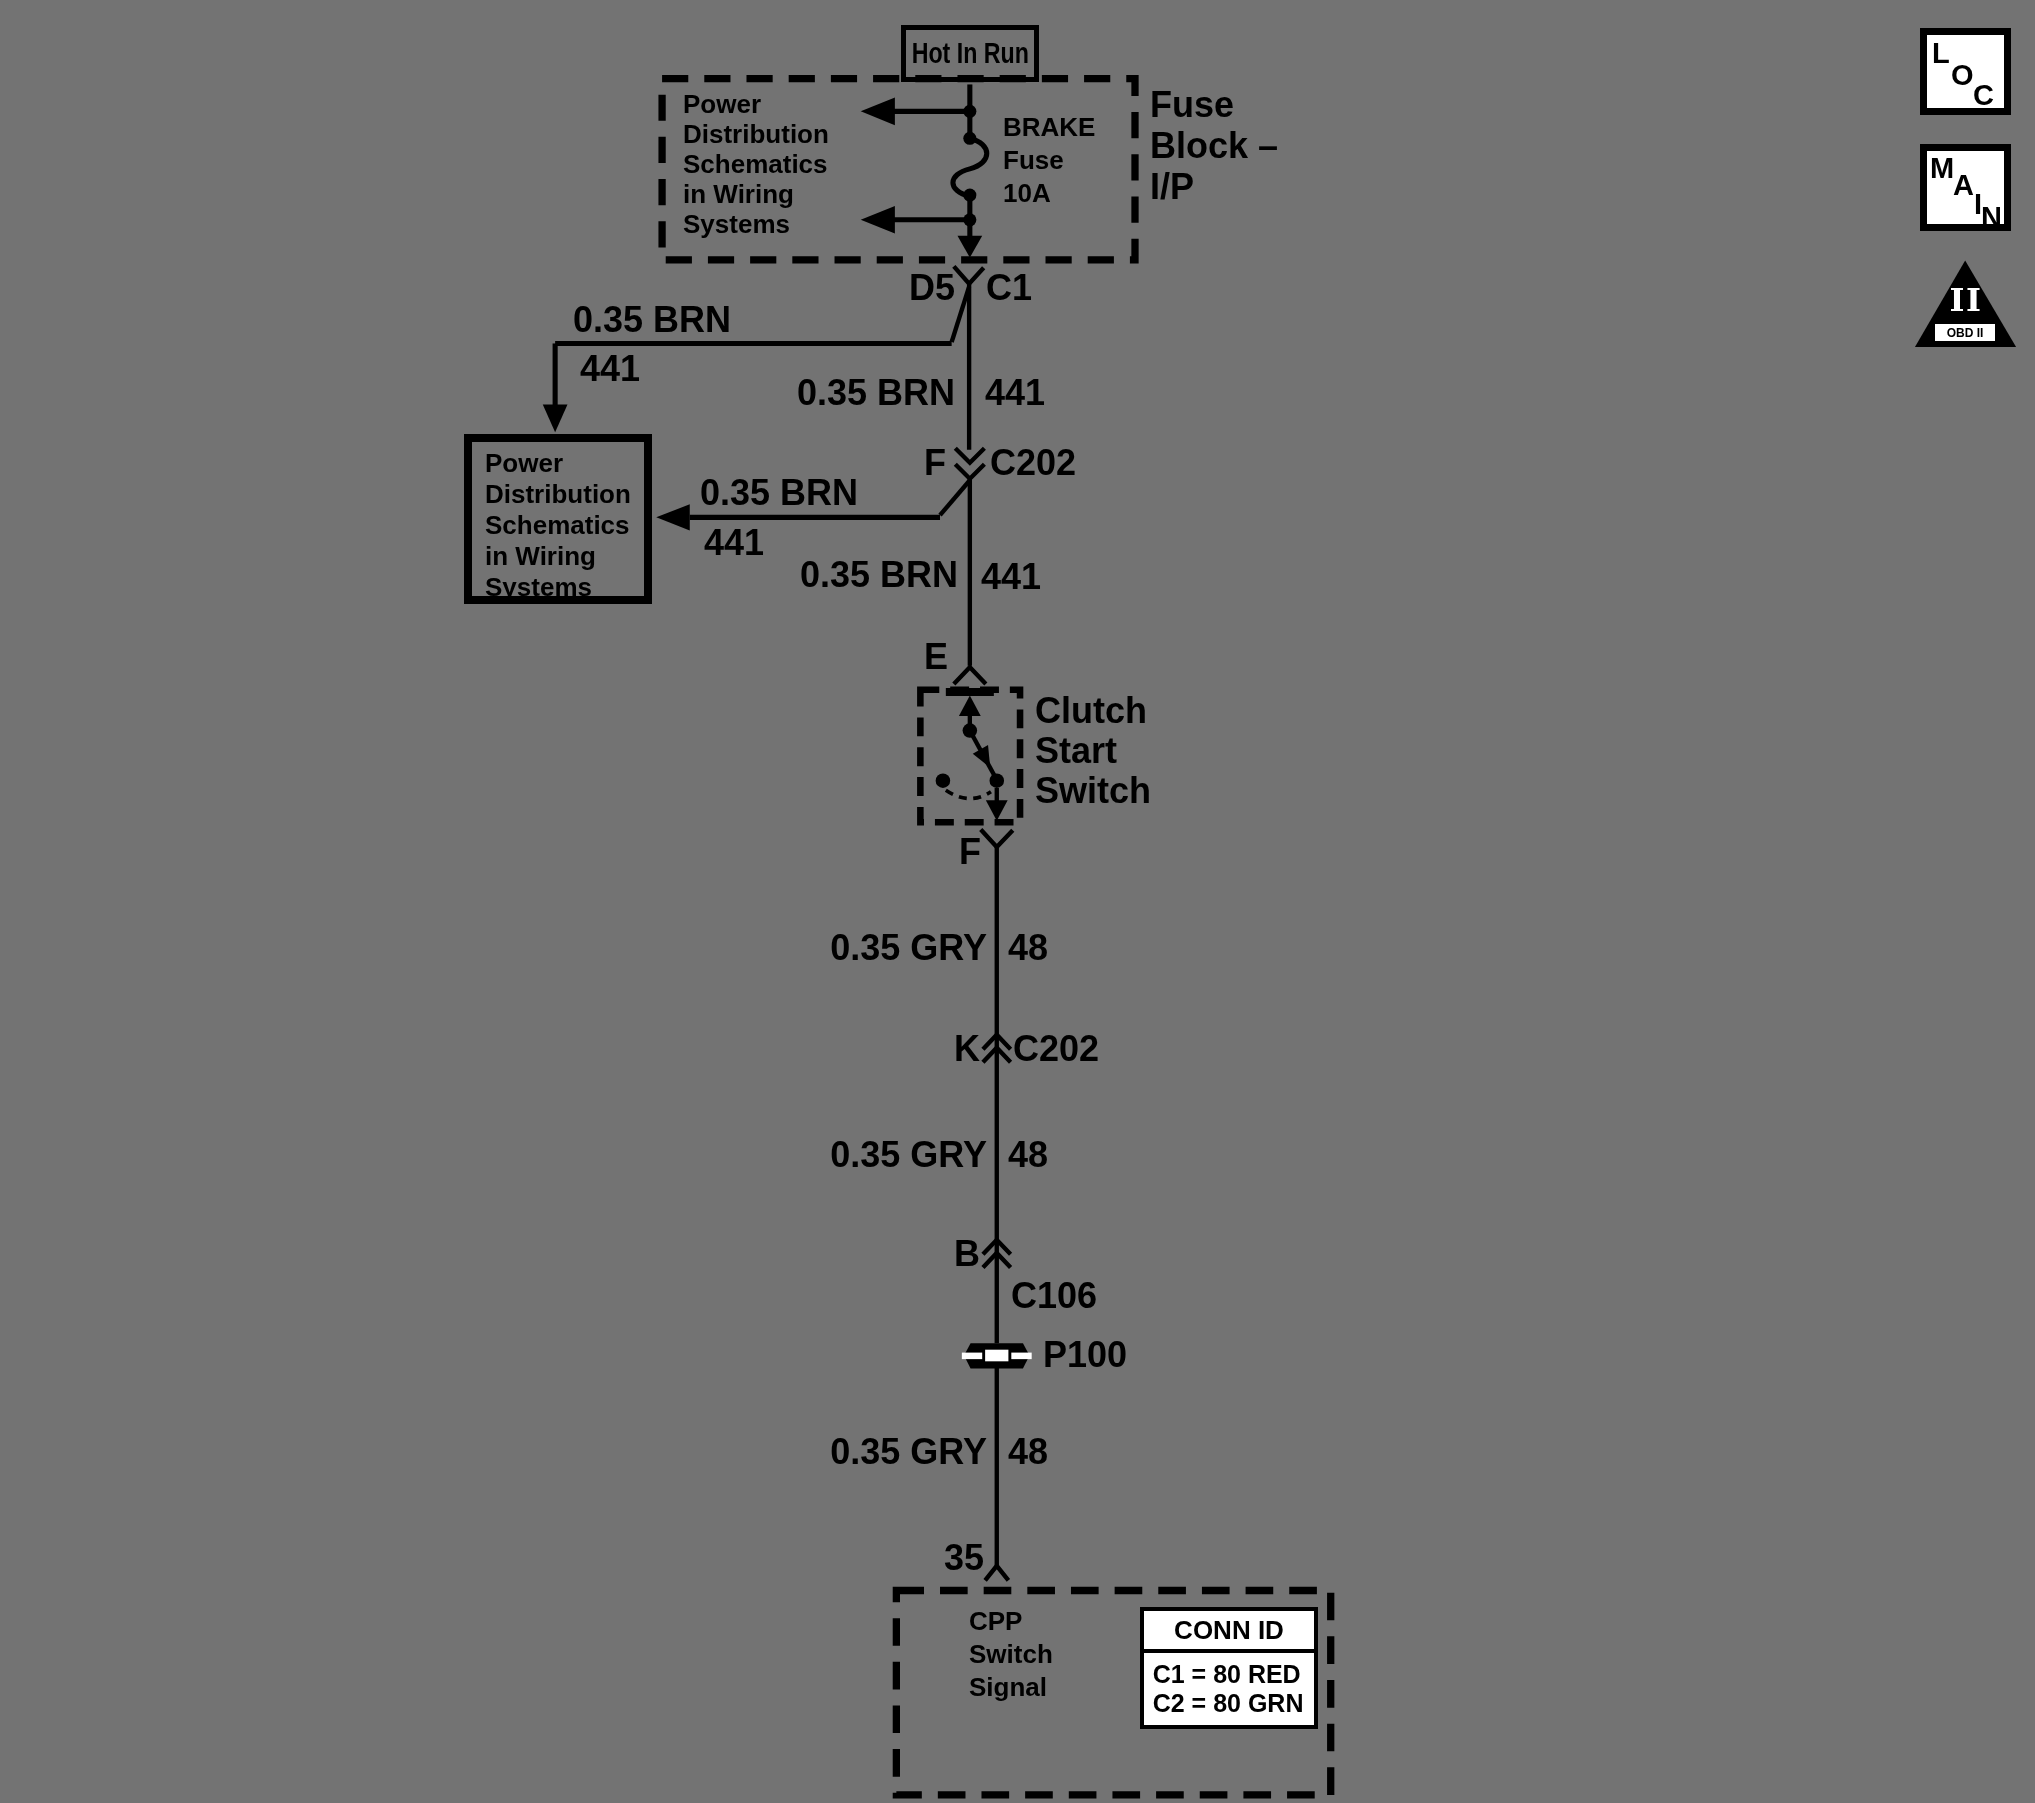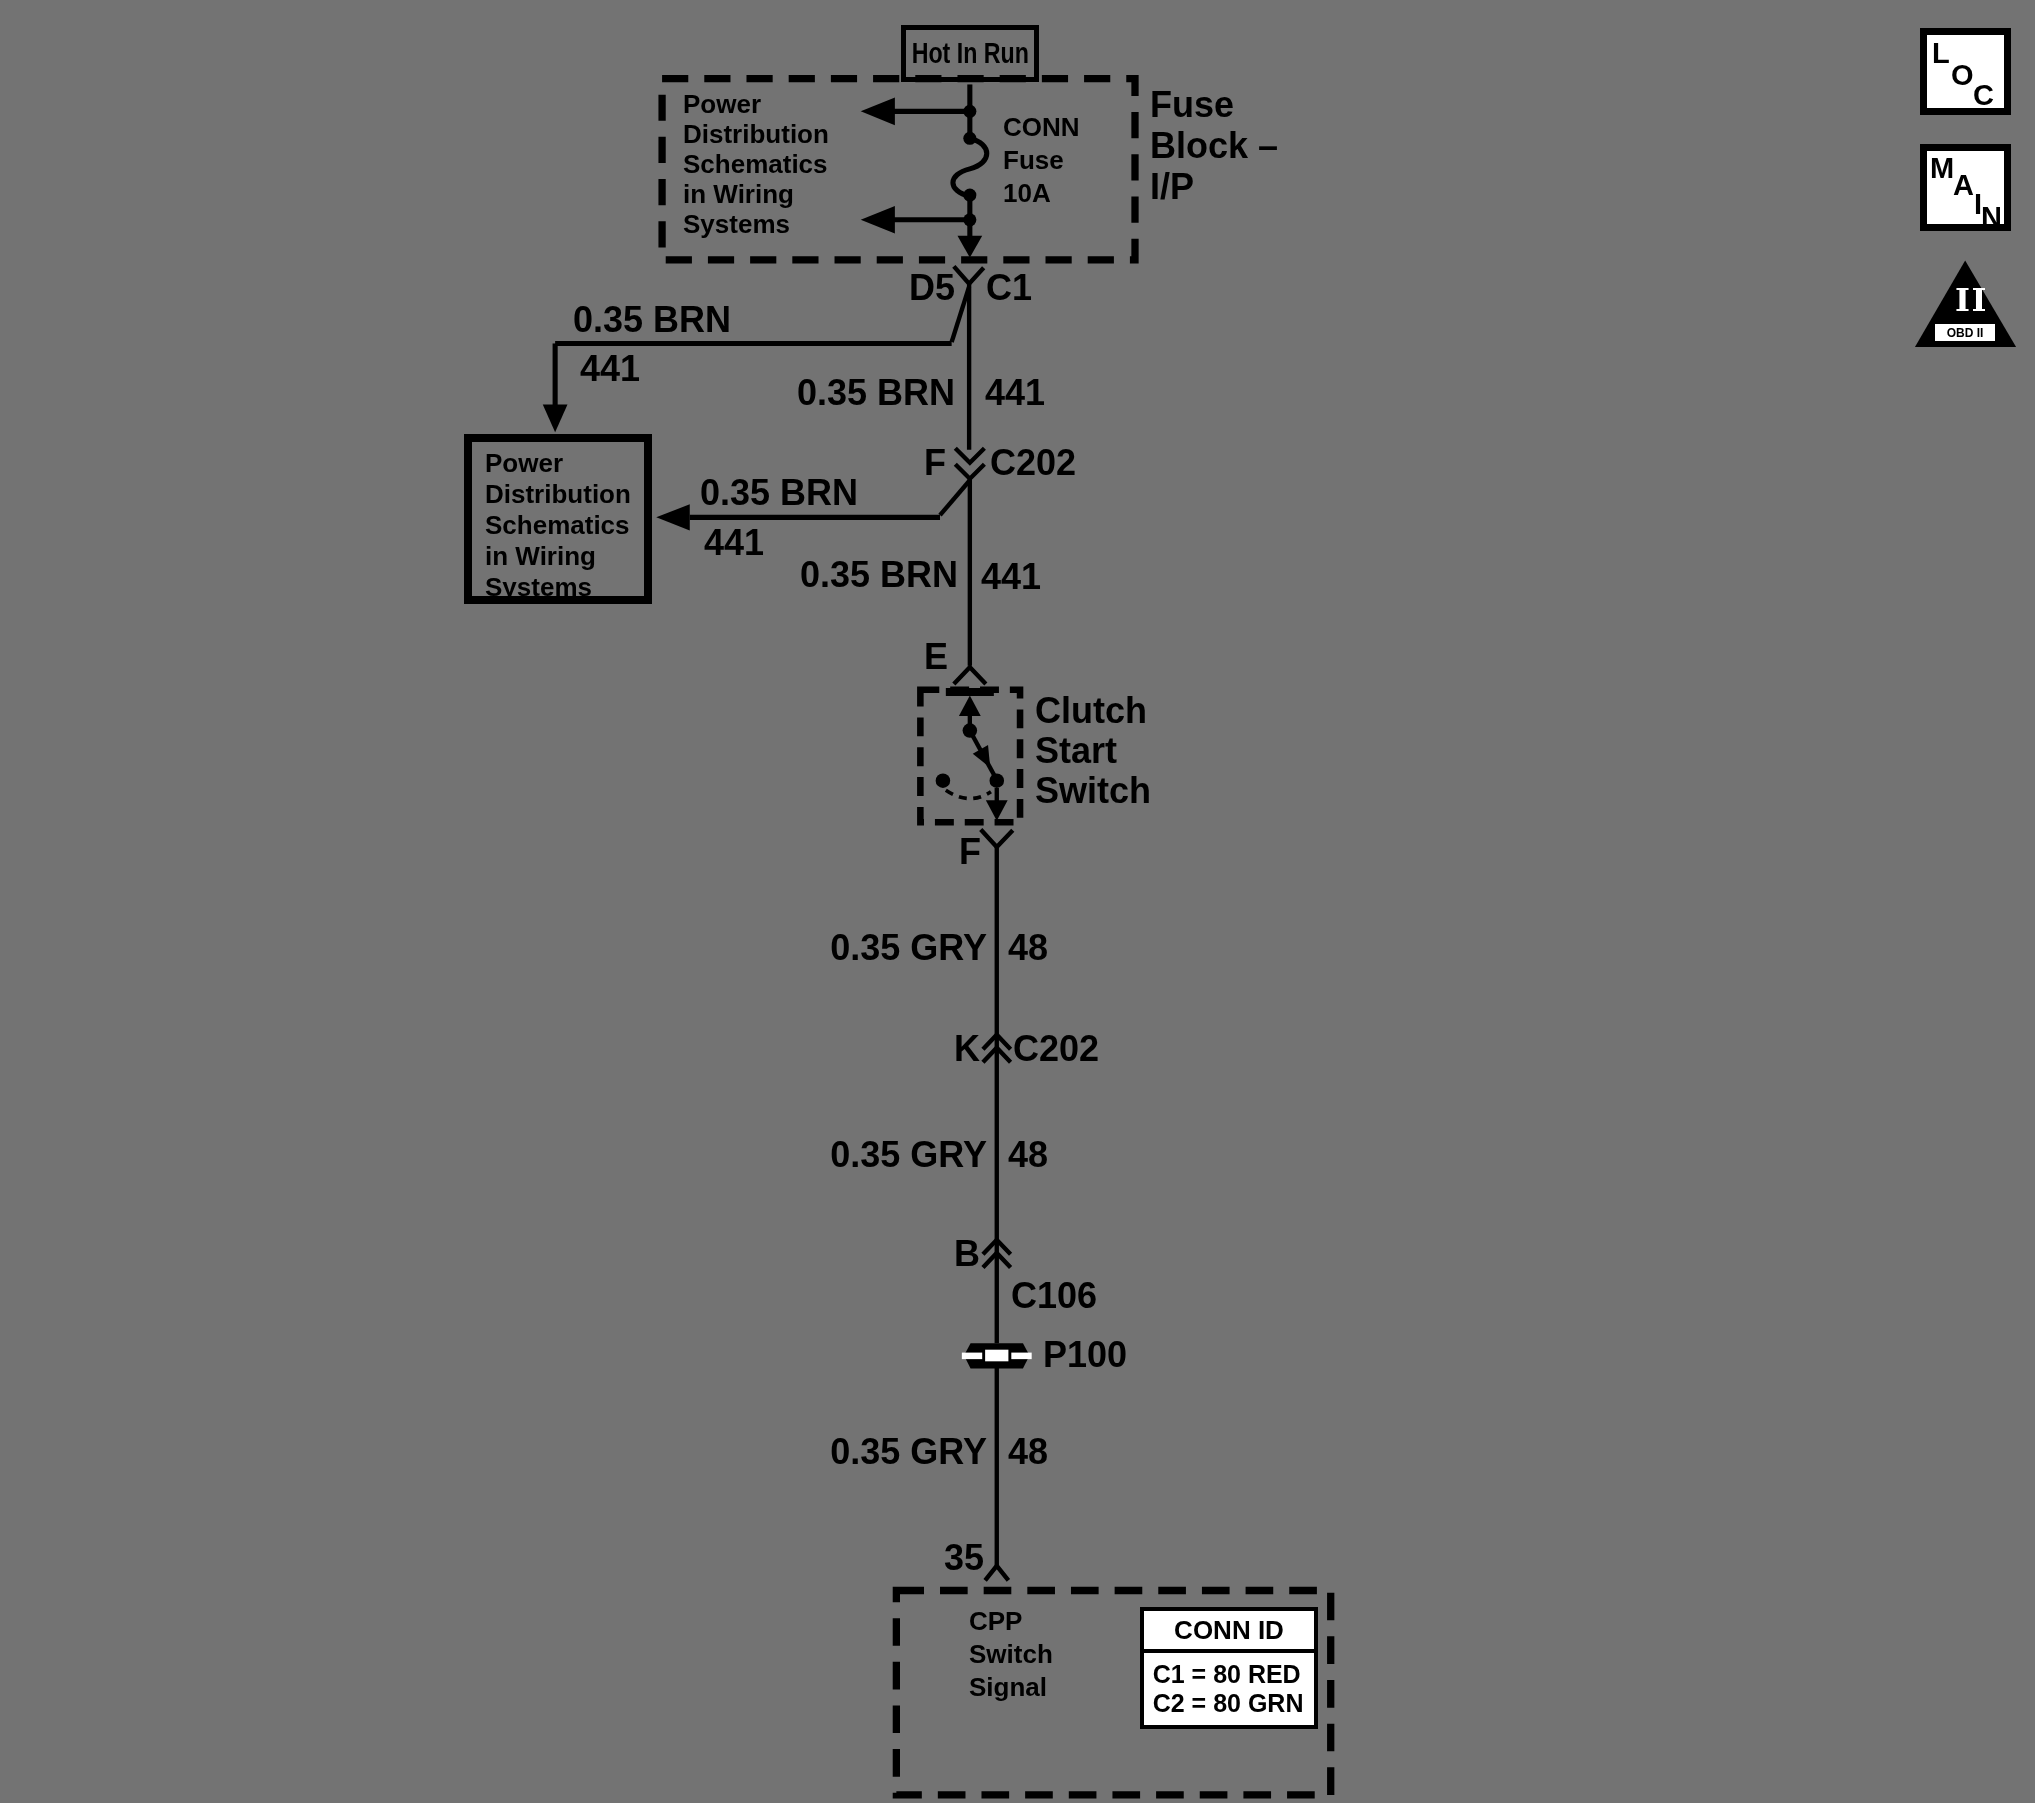--- a/index.html
+++ b/index.html
@@ -19,21 +19,21 @@
   .conn-table{position:absolute;left:1140px;top:1607px;width:178px;height:122px;border:4.4px solid #000;
               box-sizing:border-box;background:#fff;}
   .conn-head{height:38px;border-bottom:4.4px solid #000;display:flex;align-items:center;justify-content:center;
              font-size:26px;font-weight:700;}
   .conn-rows{padding:7.3px 0 0 8.7px;font-size:25px;font-weight:700;line-height:29px;}
   .legend-box{position:absolute;width:91px;border:7.3px solid #000;box-sizing:border-box;background:#fff;}
   .legend-box span{position:absolute;font-size:29px;font-weight:700;line-height:1;}
   .obd-label{position:absolute;left:1933px;top:322px;width:64px;height:21px;border:2.2px solid #000;
              box-sizing:border-box;background:#fff;display:flex;align-items:center;justify-content:center;
              font-size:12px;font-weight:700;}
-  .obd-numeral{position:absolute;left:1944px;top:281px;width:44px;text-align:right;color:#fff;
+  .obd-numeral{position:absolute;left:1944px;top:281px;width:44px;text-align:center;color:#fff;
                font-family:"DejaVu Serif",serif;font-weight:700;font-size:32px;letter-spacing:1.5px;}
 </style>
 </head>
 <body>
 
 <div class="stage">
 
   <svg class="wires" width="2035" height="1803" viewBox="0 0 2797 2478">
 
     <g>
@@ -151,21 +151,21 @@
   </div>
 
   <div class="lbl blk sm" style="left:683px;top:89px;line-height:30px;">
     <div>Power</div>
     <div>Distribution</div>
     <div>Schematics</div>
     <div>in Wiring</div>
     <div>Systems</div>
   </div>
   <div class="lbl blk sm" style="left:1003px;top:111px;line-height:33px;">
-    <div>CONN</div>
+    <div>BRAKE</div>
     <div>Fuse</div>
     <div>10A</div>
   </div>
   <div class="lbl blk big" style="left:1150px;top:84px;line-height:41px;">
     <div>Fuse</div>
     <div>Block –</div>
     <div>I/P</div>
   </div>
 
   <div class="lbl big ra" style="left:737px;top:270px;">D5</div>

